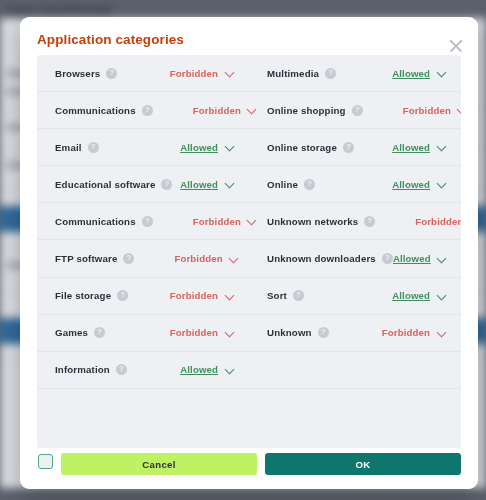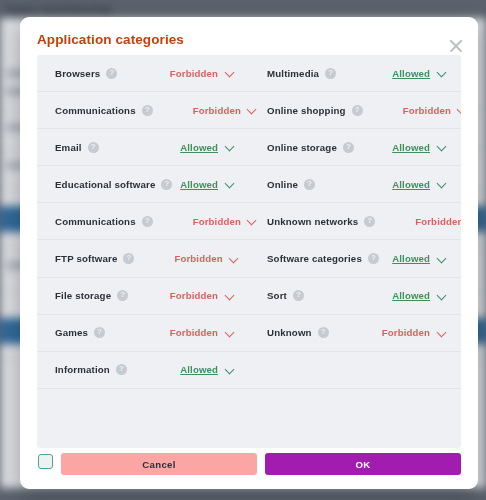--- a/index.html
+++ b/index.html
@@ -235,26 +235,26 @@
     flex: 1 1 0;
     border: none;
     border-radius: 3px;
     font-family: "Liberation Sans", sans-serif;
     font-size: 9.6px;
     font-weight: bold;
     letter-spacing: .3px;
     cursor: pointer;
   }
   #cancel-button {
-    background: #fca5a5;
+    background: #bef264;
     color: #2b3038;
     margin-left: 24px;
   }
   #ok-button {
-    background: #a21caf;
+    background: #0f766e;
     color: #ffffff;
   }
 </style>
 </head>
 <body>
 
 <div id="backdrop">
   <div id="backdrop-content">
     <div class="bd-title">Apps monitoring</div>
     <div class="bd-sheet"></div>
@@ -376,21 +376,21 @@
         <div class="grid-rowline">
           <div class="cell">
             <span class="cat-name">FTP software</span>
             <span class="help-icon"></span>
             <span class="status-wrap">
               <span class="status-text forbidden">Forbidden</span>
               <span class="chev forbidden"></span>
             </span>
           </div>
           <div class="cell">
-            <span class="cat-name">Software categories</span>
+            <span class="cat-name">Unknown downloaders</span>
             <span class="help-icon"></span>
             <span class="status-wrap">
               <span class="status-text allowed">Allowed</span>
               <span class="chev allowed"></span>
             </span>
           </div>
         </div>
         <div class="grid-rowline">
           <div class="cell">
             <span class="cat-name">File storage</span>

